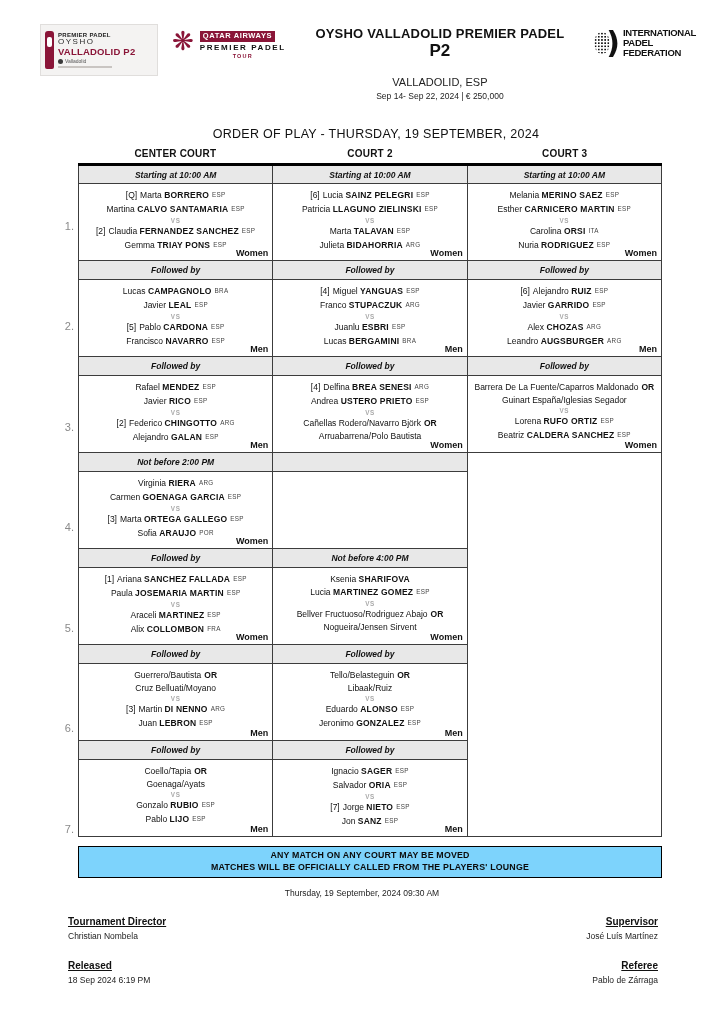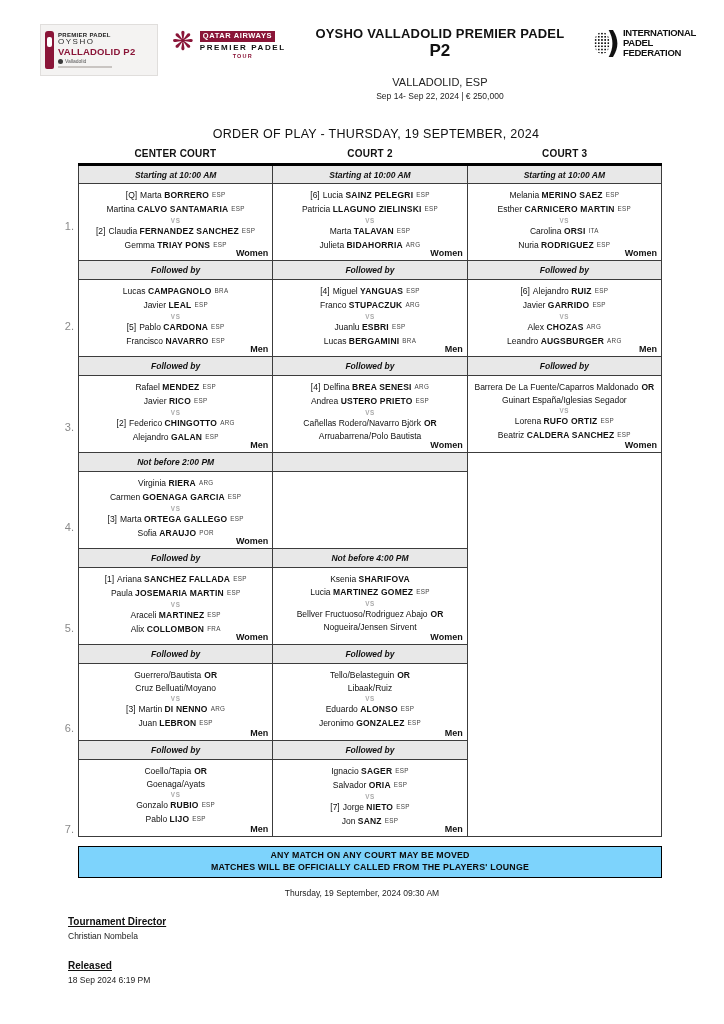--- a/index.html
+++ b/index.html
@@ -373,13 +373,23 @@
   <div>
     <div class="f-blk">
       <div class="f-label">Tournament Director</div>
       <div class="f-val">Christian Nombela</div>
     </div>
     <div class="f-blk">
       <div class="f-label">Released</div>
       <div class="f-val">18 Sep 2024  6:19 PM</div>
     </div>
   </div>
+  <div class="f-right">
+    <div class="f-blk">
+      <div class="f-label">Supervisor</div>
+      <div class="f-val">José Luís Martínez</div>
+    </div>
+    <div class="f-blk">
+      <div class="f-label">Referee</div>
+      <div class="f-val">Pablo de Zárraga</div>
+    </div>
+  </div>
 </div>
 
 </body></html>

